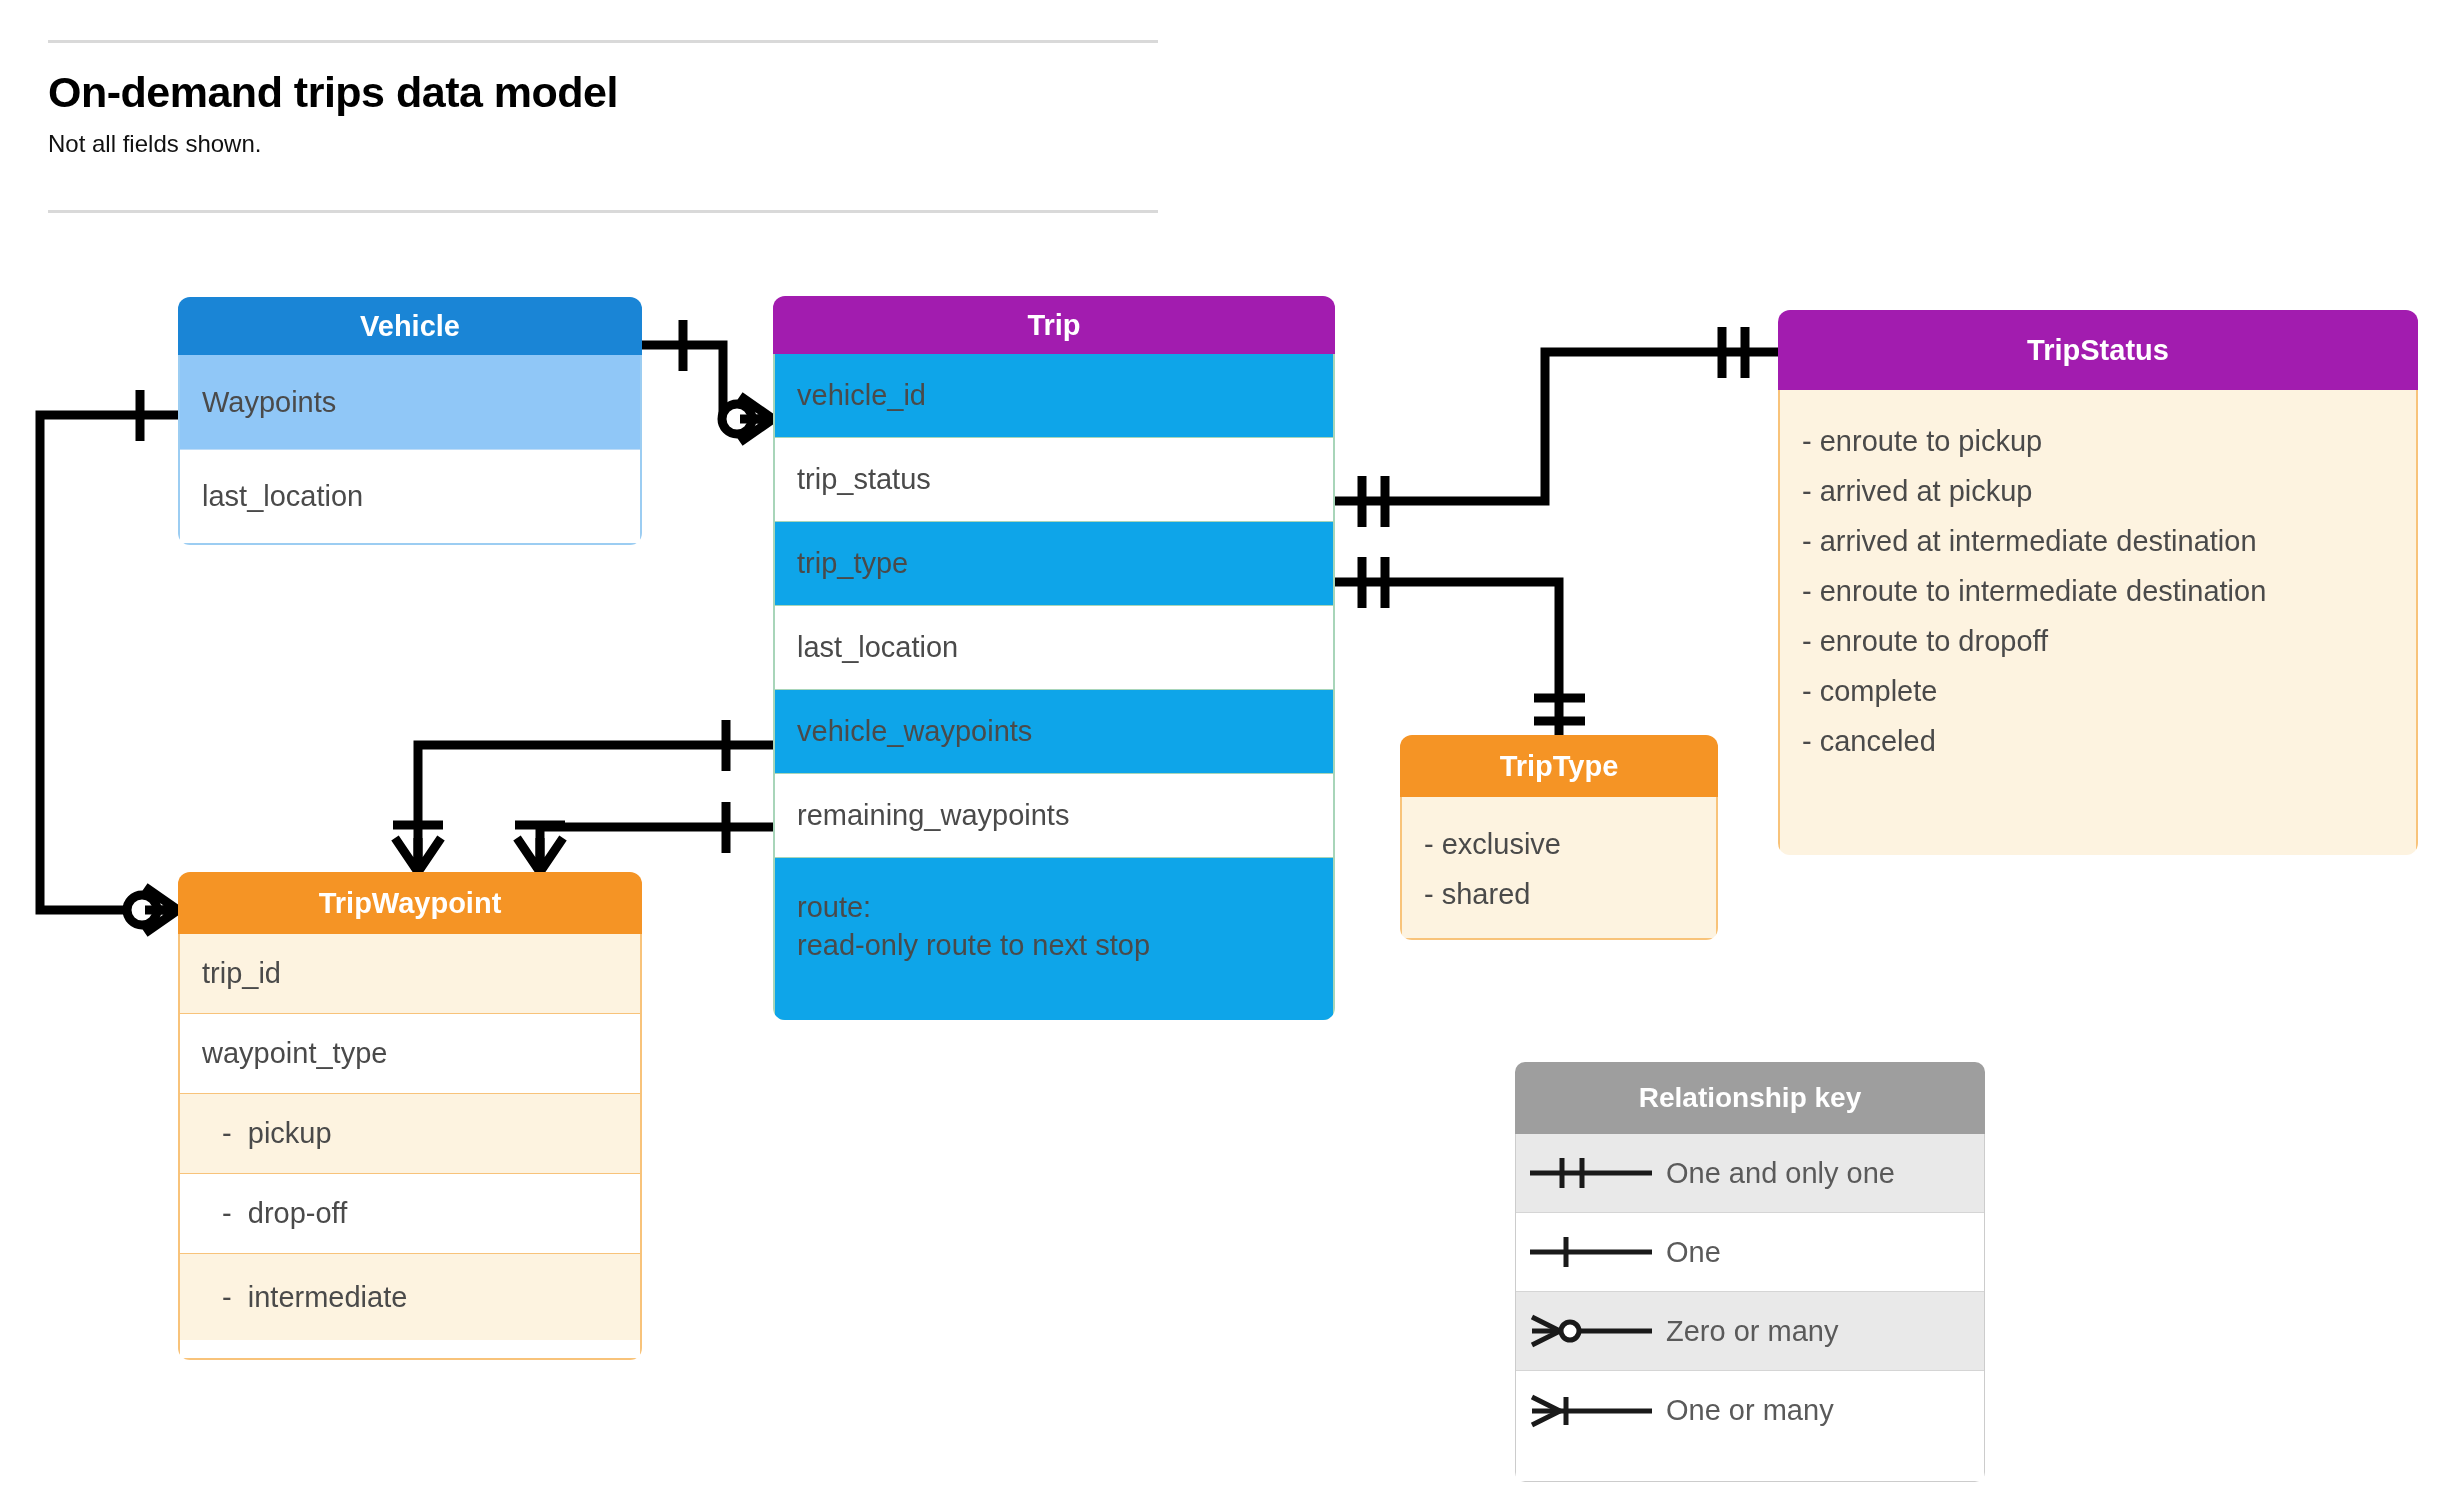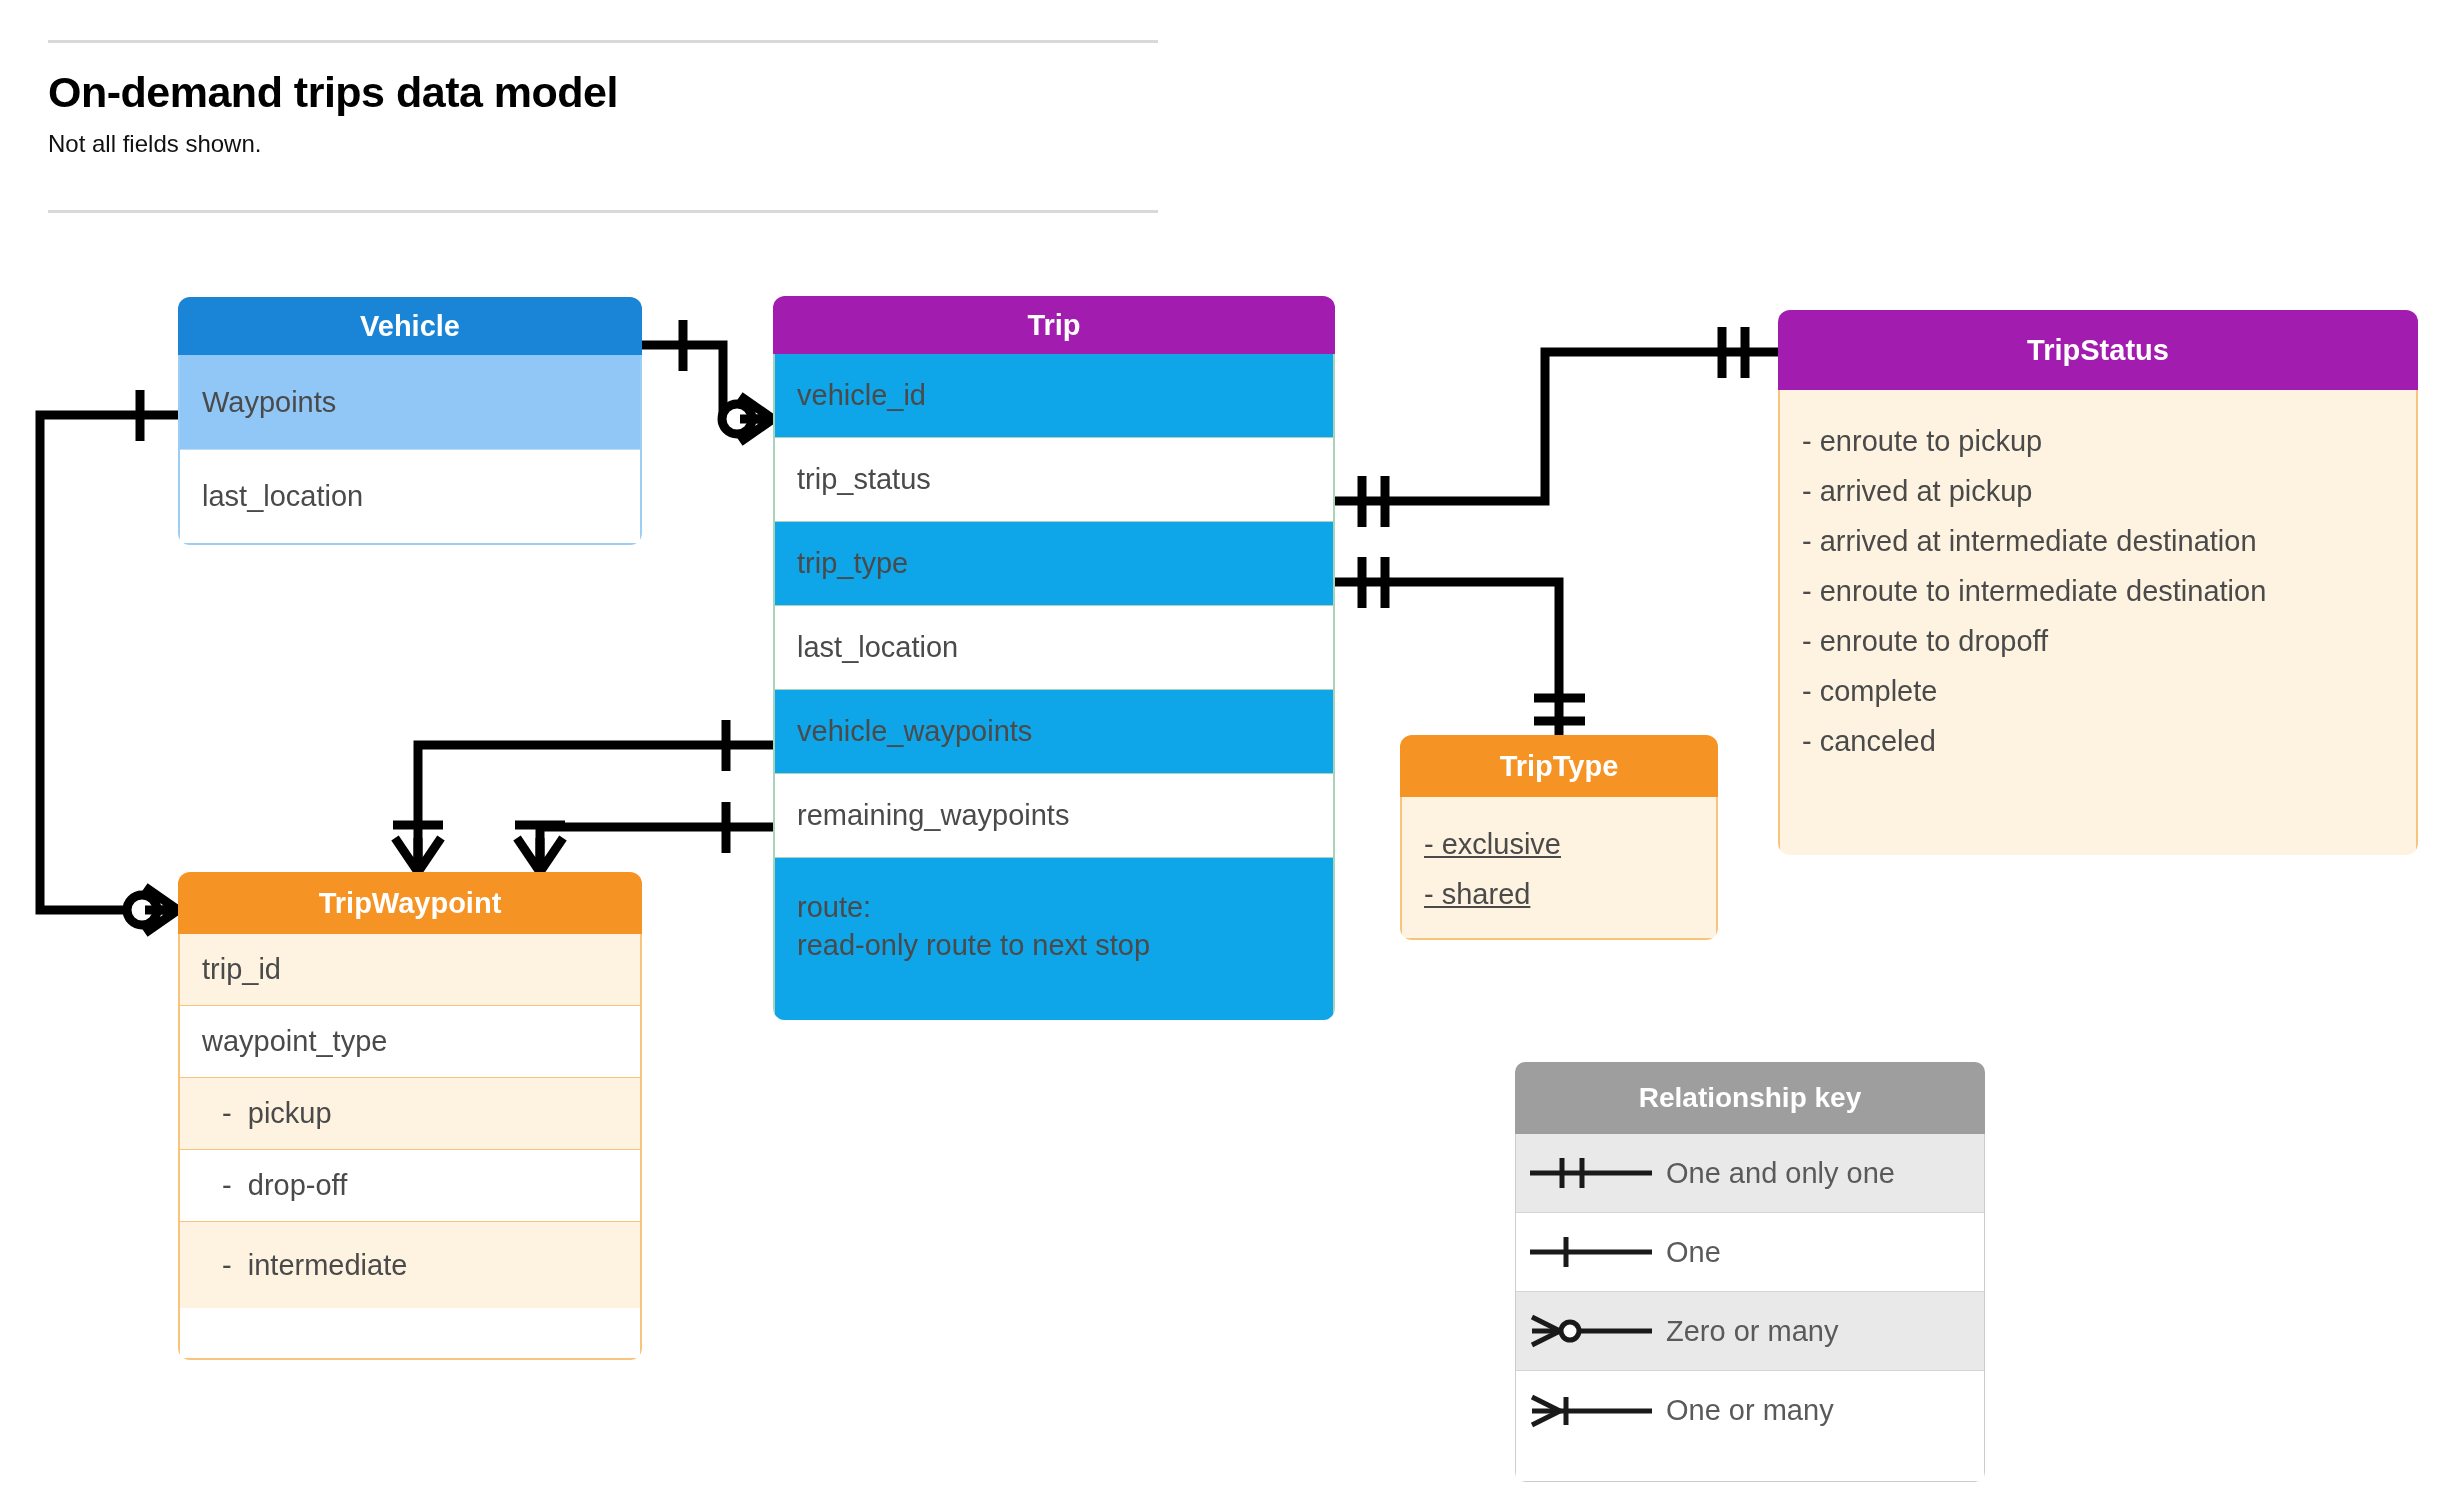--- a/index.html
+++ b/index.html
@@ -127,30 +127,30 @@
 
   
   #entity-triptype {
     left: 1400px; top: 735px; width: 318px; height: 205px;
   }
   #entity-triptype .entity-header { background: #f59425; height: 62px; }
   #entity-triptype .entity-body { background: #fdf3e0;
       border: 2px solid #f8c37a; border-top: none; border-radius: 0 0 6px 6px;
       height: 143px; padding: 22px 0 0 22px; }
   #entity-triptype .enum-line { font-size: 29px; color: #4a4a4a;
-      line-height: 50px; white-space: nowrap; text-decoration: underline; }
+      line-height: 50px; white-space: nowrap; }
 
   
   #entity-tripwaypoint {
     left: 178px; top: 872px; width: 464px; height: 488px;
   }
   #entity-tripwaypoint .entity-header { background: #f59425; height: 62px; }
   #entity-tripwaypoint .entity-body { border: 2px solid #f8c37a; border-top: none;
       border-radius: 0 0 4px 4px; height: 426px; }
-  #entity-tripwaypoint .field-row { height: 72px; border-bottom: 1px solid #f8c37a; }
+  #entity-tripwaypoint .field-row { height: 80px; border-bottom: 1px solid #f8c37a; }
   #entity-tripwaypoint .field-row.alt { background: #fdf3e0; }
   #entity-tripwaypoint .field-row.plain { background: #ffffff; }
   #entity-tripwaypoint .field-row.indent { padding-left: 42px; }
   #entity-tripwaypoint .field-row:last-child { border-bottom: none; height: 86px; }
 
   
   #relationship-key {
     position: absolute;
     left: 1498px; top: 1062px; width: 470px; height: 420px;
     border-radius: 10px;

